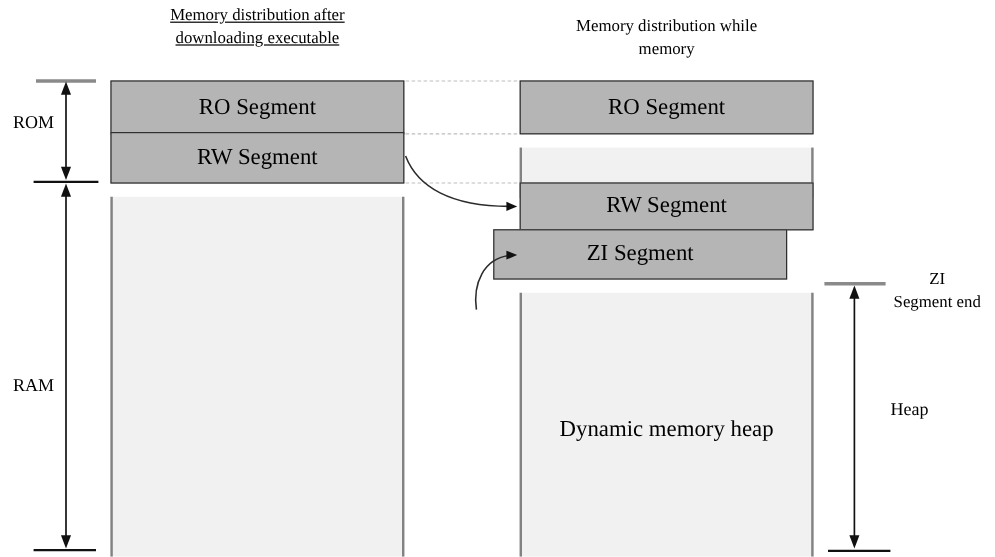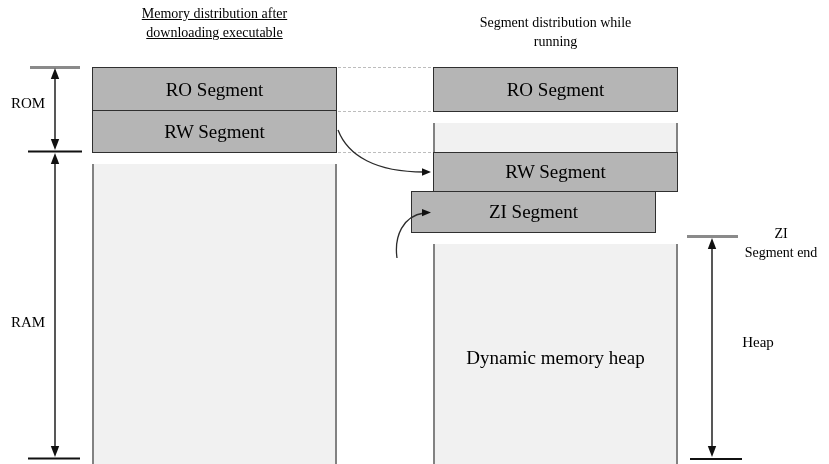--- a/index.html
+++ b/index.html
@@ -81,22 +81,22 @@
 </head>
 <body>
 
 <div class="canvas">
 
   <div class="title title-left">
     <div>Memory distribution after</div>
     <div>downloading executable</div>
   </div>
   <div class="title title-right">
-    <div>Segment distribution while</div>
-    <div>running</div>
+    <div>Memory distribution while</div>
+    <div>memory</div>
   </div>
 
   <div class="seg seg-gray l-ro">
     <span>RO Segment</span>
   </div>
   <div class="seg seg-gray l-rw">
     <span>RW Segment</span>
   </div>
   <div class="seg seg-light seg-bottom-dark l-free"></div>
 

